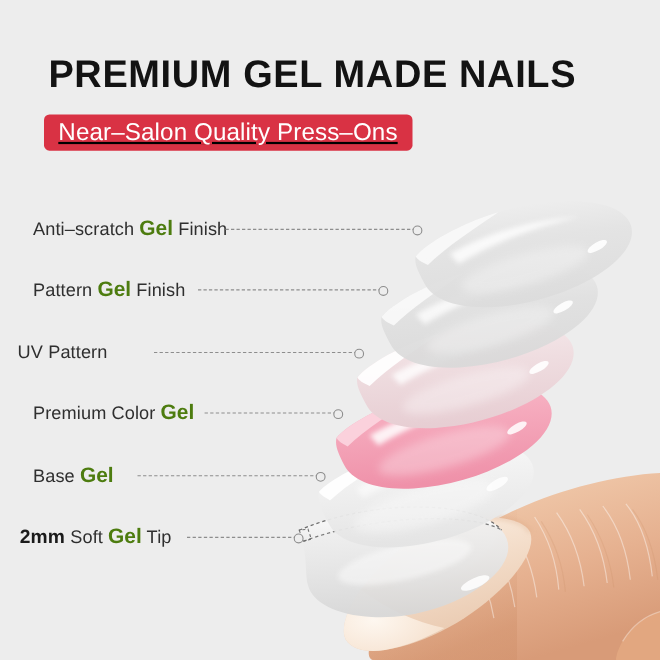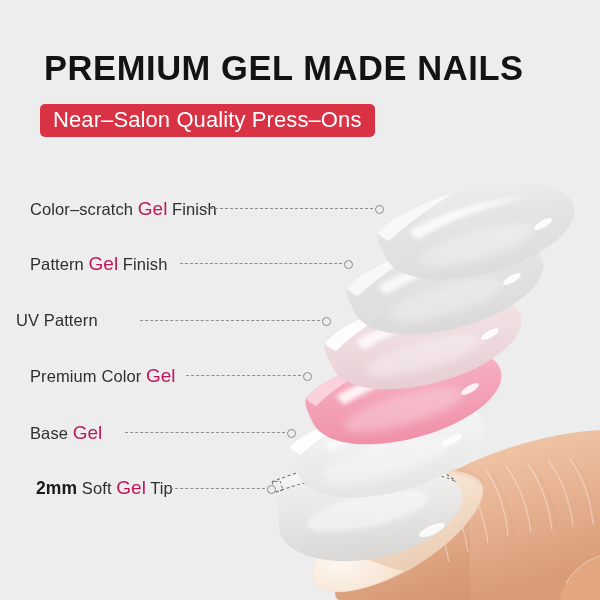--- a/index.html
+++ b/index.html
@@ -29,21 +29,21 @@
     white-space:nowrap;
     transform:scaleX(0.985);
     transform-origin:left center;
   }
   #subtitle-badge{
     position:absolute;left:24px;top:104px;
     height:33px;
     padding:0 13px;
     background:#d93244;
     border-radius:5px;
-    display:flex;align-items:center;
+    display:flex;align-items:center;text-decoration:underline;
   }
   #subtitle-text{
     font-size:22px;
     color:#ffffff;
     letter-spacing:0.1px;
     white-space:nowrap;
     line-height:1;
     position:relative;top:-1px;
   }
 
@@ -52,21 +52,21 @@
 
   
   .row{position:absolute;left:0;height:26px;display:flex;align-items:center;}
   .label{
     font-size:16.5px;
     color:#2f2f2f;
     white-space:nowrap;
     line-height:1;
     letter-spacing:0.1px;
   }
-  .label .gel{color:#be185d;font-weight:400;font-size:19px;letter-spacing:0;}
+  .label .gel{color:#4d7c0f;font-weight:700;font-size:19px;letter-spacing:0;}
   .label .bold{font-weight:700;color:#1b1b1b;font-size:17.5px;}
   .leader{
     position:absolute;
     height:1px;
     border-top:1px dashed #8d8d8d;
     top:13px;
   }
   .dot{
     position:absolute;
     width:7px;height:7px;
@@ -325,21 +325,21 @@
                C 383 238, 379 236, 378 233 Z" fill="#fafafa" opacity="0.9"></path>
       <path d="M409 231 C 439 213, 485 199, 527 197
                C 493 204, 449 220, 417 240 Z" fill="#ffffff" opacity="0.8" filter="url(#soft)"></path>
       <ellipse cx="477" cy="245" rx="60" ry="14" fill="#ffffff" opacity="0.30" transform="rotate(-16 477 245)" filter="url(#softer)"></ellipse>
       <ellipse cx="543" cy="224" rx="10" ry="3.6" fill="#ffffff" opacity="0.9" transform="rotate(-30 543 224)"></ellipse>
     </g>
   </svg>
 
   <div class="row" style="top:195px;">
     <div class="label" style="position:absolute;left:30px;">
-      <span>Color–scratch </span><span class="gel">Gel</span><span> Finish</span>
+      <span>Anti–scratch </span><span class="gel">Gel</span><span> Finish</span>
     </div>
     <div class="leader" style="left:205px;width:173px;"></div>
     <div class="dot" style="left:375px;"></div>
   </div>
 
   <div class="row" style="top:250px;">
     <div class="label" style="position:absolute;left:30px;">
       <span>Pattern </span><span class="gel">Gel</span><span> Finish</span>
     </div>
     <div class="leader" style="left:180px;width:167px;"></div>
@@ -364,20 +364,20 @@
 
   <div class="row" style="top:419px;">
     <div class="label" style="position:absolute;left:30px;text-align:right;">
       <span>Base </span><span class="gel">Gel</span>
     </div>
     <div class="leader" style="left:125px;width:165px;"></div>
     <div class="dot" style="left:287px;"></div>
   </div>
 
   <div class="row" style="top:475px;">
-    <div class="label" style="position:absolute;left:36px;">
+    <div class="label" style="position:absolute;left:18px;">
       <span class="bold">2mm</span><span> Soft </span><span class="gel">Gel</span><span> Tip</span>
     </div>
     <div class="leader" style="left:170px;width:100px;"></div>
     <div class="dot" style="left:267px;"></div>
   </div>
 
 </div>
 
 </body></html>

